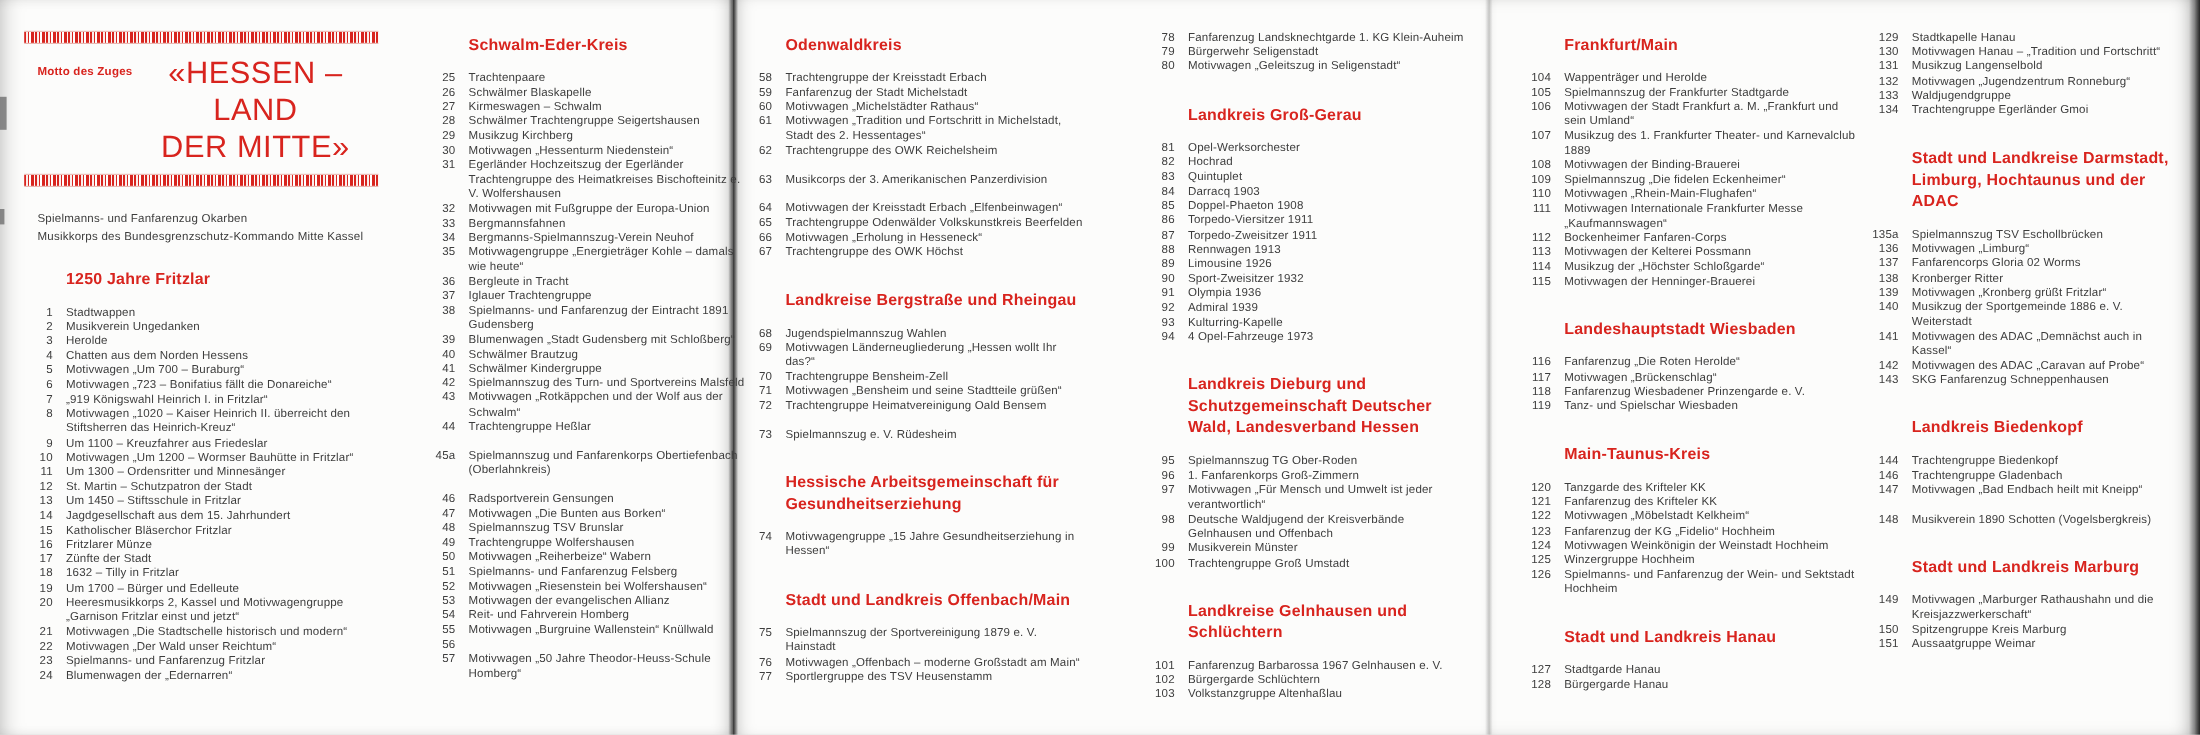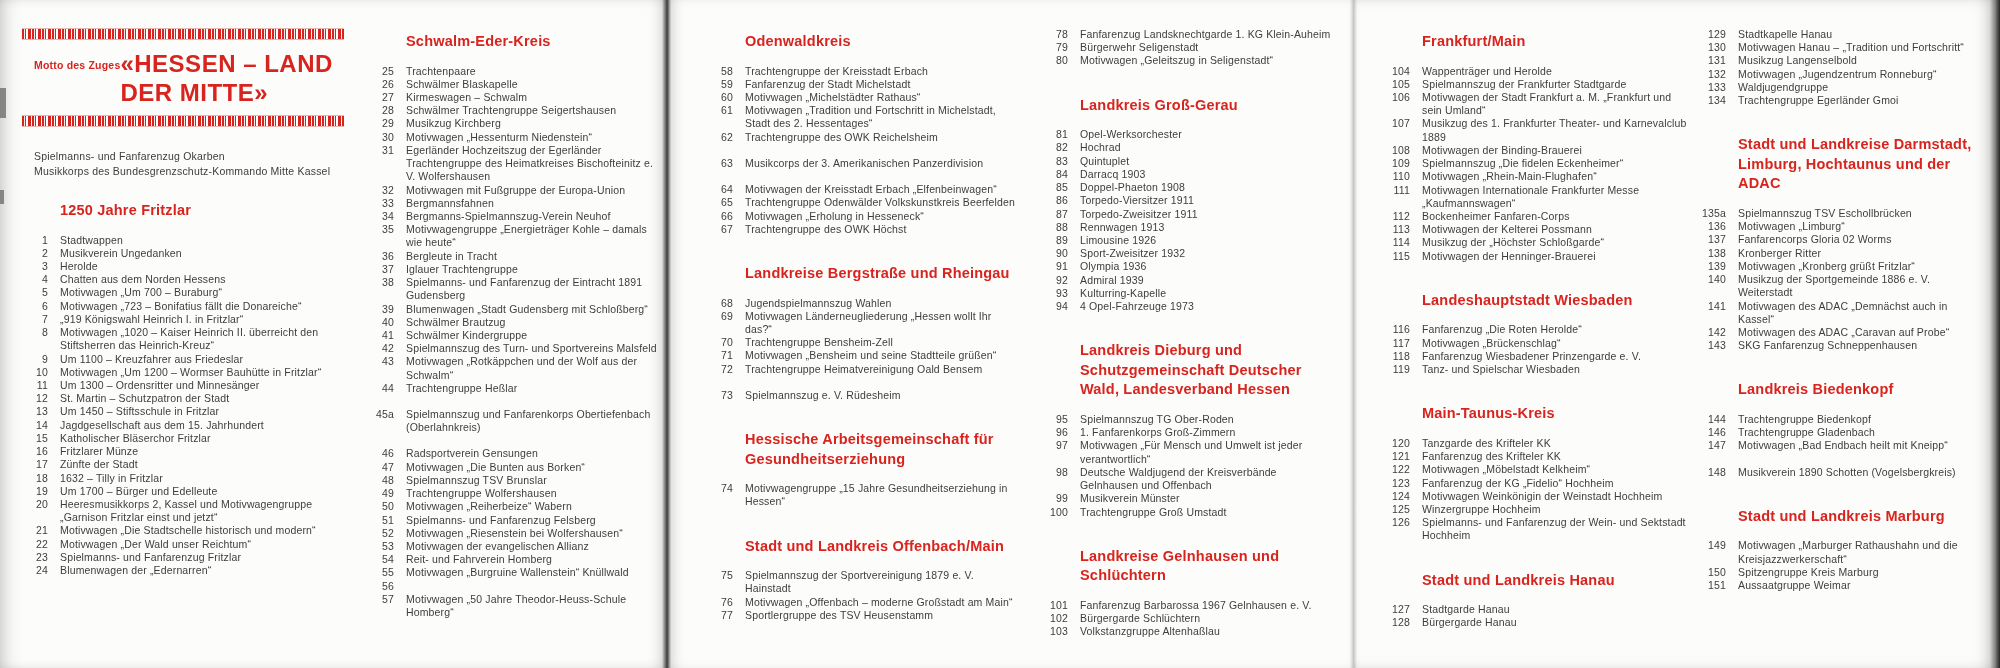--- a/index.html
+++ b/index.html
@@ -17,22 +17,22 @@
   .fold-dark{position:absolute;top:0;bottom:0;left:662px;width:9px;
     background:linear-gradient(90deg,rgba(0,0,0,0) 0%,rgba(40,40,40,.65) 45%,rgba(20,20,20,.8) 55%,rgba(0,0,0,0) 100%);}
   .fold-light{position:absolute;top:0;bottom:0;left:1350px;width:7px;
     background:linear-gradient(90deg,rgba(0,0,0,0),rgba(120,120,120,.35),rgba(0,0,0,0));}
   .edge-right{position:absolute;top:0;bottom:0;right:0;width:10px;
     background:linear-gradient(270deg,rgba(15,15,15,.85),rgba(60,60,60,.4),rgba(0,0,0,0));}
   .smudge{position:absolute;background:#6f6f6f;opacity:.8;}
 
   .col{position:absolute;top:0;height:668px;box-sizing:border-box;padding-top:28px;}
   #col1{left:22px;width:322px;}
-  #col2{left:368px;width:292px;}
-  #col3{left:707px;width:312px;}
+  #col2{left:388px;width:292px;}
+  #col3{left:676px;width:312px;}
   #col4{left:1042px;width:294px;}
   #col5{left:1384px;width:306px;}
   #col6{left:1700px;width:286px;}
 
   .sec-h{
     font-size:14.5px;font-weight:bold;line-height:1.35;
     color:var(--accent);margin:28px 0 13px 38px;letter-spacing:.2px;
   }
   .sec-h:first-child{margin-top:4px;}
   .row{display:flex;font-size:10.5px;line-height:1.26;letter-spacing:.15px;}
@@ -43,21 +43,21 @@
   
   .masthead{margin-bottom:21px;}
   .bar{height:10px;margin:0 0 0 0;background:
     repeating-linear-gradient(90deg,
       var(--accent) 0 2px, #fbeeec 2px 3px,
       var(--accent) 3px 4px, #ffffff 4px 6px,
       var(--accent) 6px 9px, #fdf6f5 9px 10px);
     border-top:1px solid #e8b7b2;border-bottom:1px solid #e8b7b2;}
   .motto-row{display:flex;align-items:flex-start;padding:9px 0 7px 12px;}
   .motto-label{font-size:10.5px;font-weight:bold;color:var(--accent);margin-top:10px;letter-spacing:.2px;white-space:nowrap;}
-  .motto-main{flex:1;font-size:24px;font-weight:bold;color:var(--accent);line-height:1.22;letter-spacing:.5px;}
+  .motto-main{flex:1;text-align:center;font-size:28px;font-weight:normal;color:var(--accent);line-height:1.22;letter-spacing:.5px;}
   .subtitle{margin:22px 0 0 12px;font-size:10.5px;line-height:1.5;color:#3d3d3d;letter-spacing:.2px;}
 </style>
 </head>
 <body>
 
 <div class="sheet" id="sheet1"></div>
 <div class="sheet" id="sheet2"></div>
 <div class="sheet" id="sheet3"></div>
 <div class="fold-dark"></div>
 <div class="fold-light"></div>

